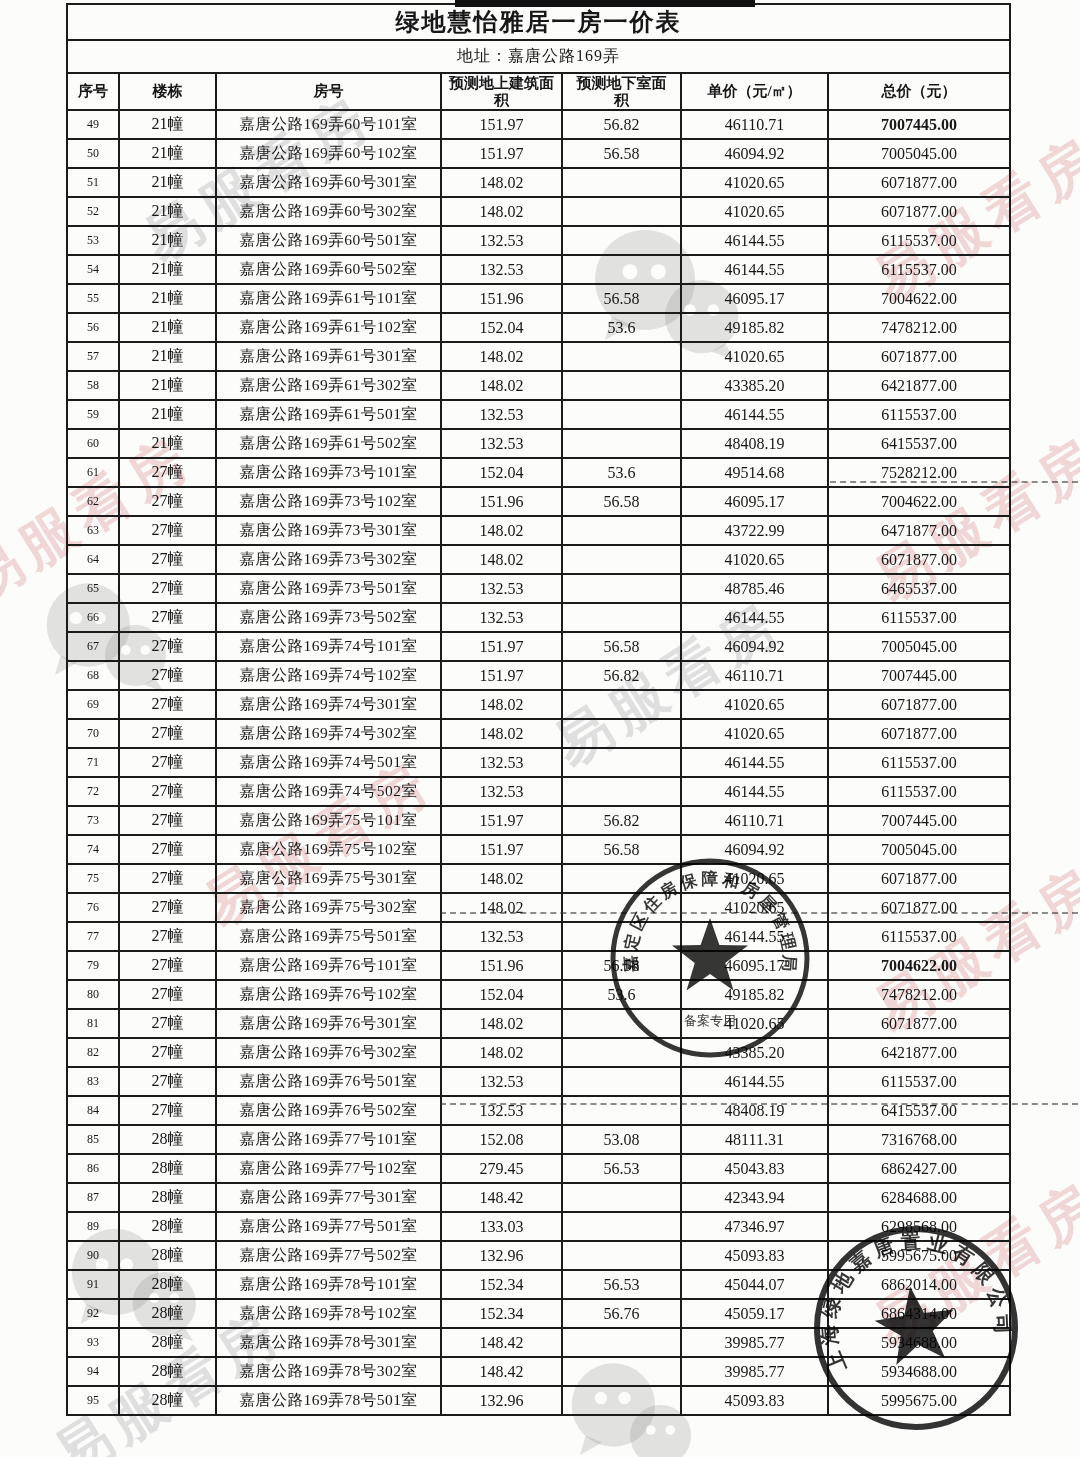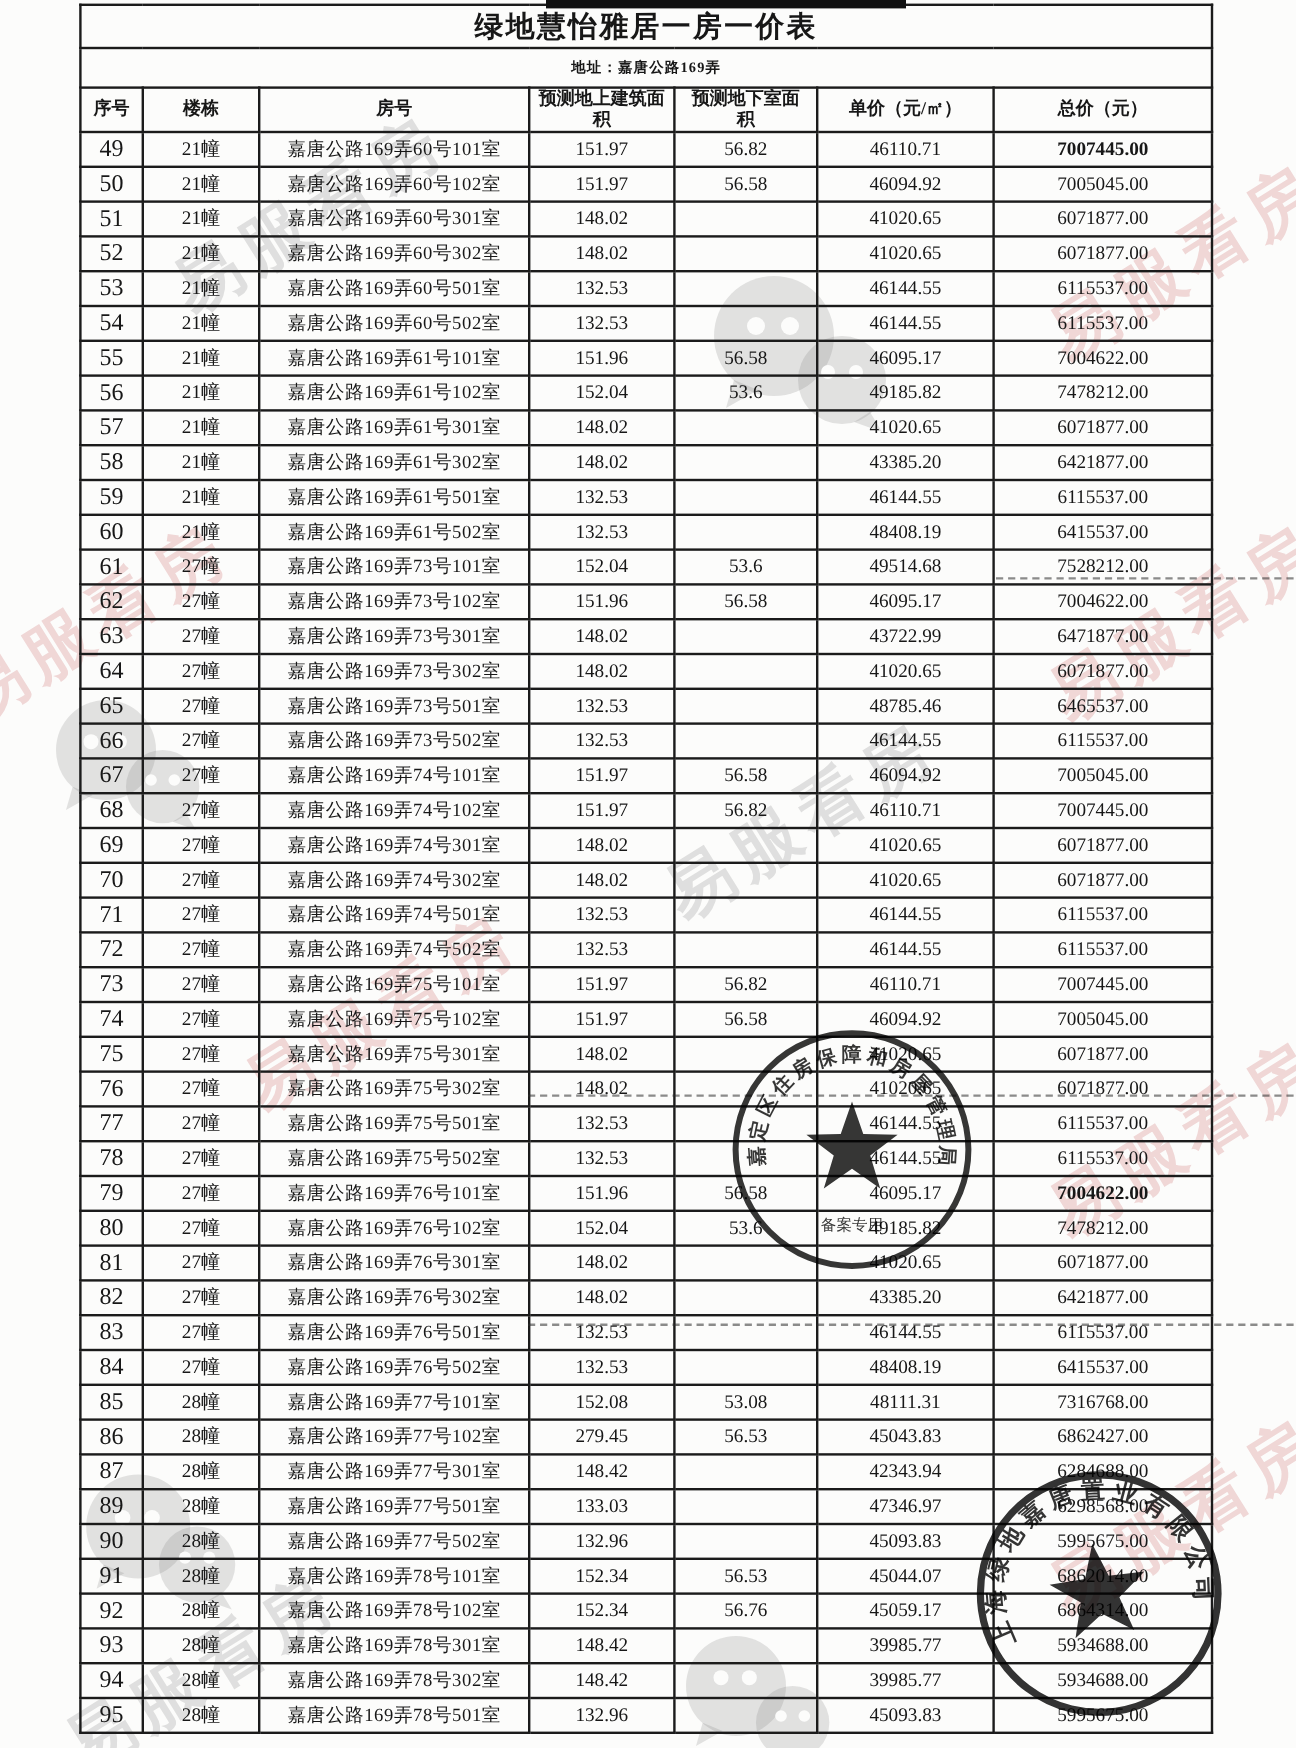--- a/index.html
+++ b/index.html
@@ -27,25 +27,25 @@
   table.price td,table.price th{
     border:2px solid #1b1b1b;
     padding:0;text-align:center;vertical-align:middle;
     color:#171717;background:transparent;
     overflow:hidden;white-space:nowrap;
   }
   .title-cell{
     height:34px;font-size:24px;font-weight:700;letter-spacing:2px;
     font-family:Liberation Serif, serif;
   }
-  .addr-cell{height:31px;font-size:12px;font-weight:700;letter-spacing:1px;}
+  .addr-cell{height:31px;font-size:16px;font-weight:400;letter-spacing:1px;}
   .head-cell{height:35px;font-size:15px;font-weight:600;line-height:1.1;}
   .head-cell .l2{display:block;font-weight:600;}
   tr.data-row td{height:27px;font-size:16px;}
-  tr.data-row td:nth-child(1){font-size:20px;margin-left:21px;}
+  tr.data-row td:nth-child(1){font-size:12px;margin-left:21px;}
   tr.data-row td:nth-child(3){font-size:15.5px;letter-spacing:0.5px;text-align:center;}
   td.bold-total{font-weight:700;}
   
   .wm{position:absolute;z-index:0;pointer-events:none;}
   .wm-text{
     font-size:56px;font-weight:700;letter-spacing:8px;white-space:nowrap;
     transform:rotate(-32deg);transform-origin:left top;
     font-family:"Liberation Sans","DejaVu Sans",sans-serif;
   }
   .wm-gray{color:rgba(125,125,125,0.22);}
@@ -416,29 +416,20 @@
         <tr class="data-row">
           <td>77</td>
           <td>27幢</td>
           <td>嘉唐公路169弄75号501室</td>
           <td>132.53</td>
           <td></td>
           <td>46144.55</td>
           <td>6115537.00</td>
         </tr>
         <tr class="data-row">
-          <td>78</td>
-          <td>27幢</td>
-          <td>嘉唐公路169弄75号502室</td>
-          <td>132.53</td>
-          <td></td>
-          <td>46144.55</td>
-          <td>6115537.00</td>
-        </tr>
-        <tr class="data-row">
           <td>79</td>
           <td>27幢</td>
           <td>嘉唐公路169弄76号101室</td>
           <td>151.96</td>
           <td>56.58</td>
           <td>46095.17</td>
           <td class="bold-total">7004622.00</td>
         </tr>
         <tr class="data-row">
           <td>80</td>

